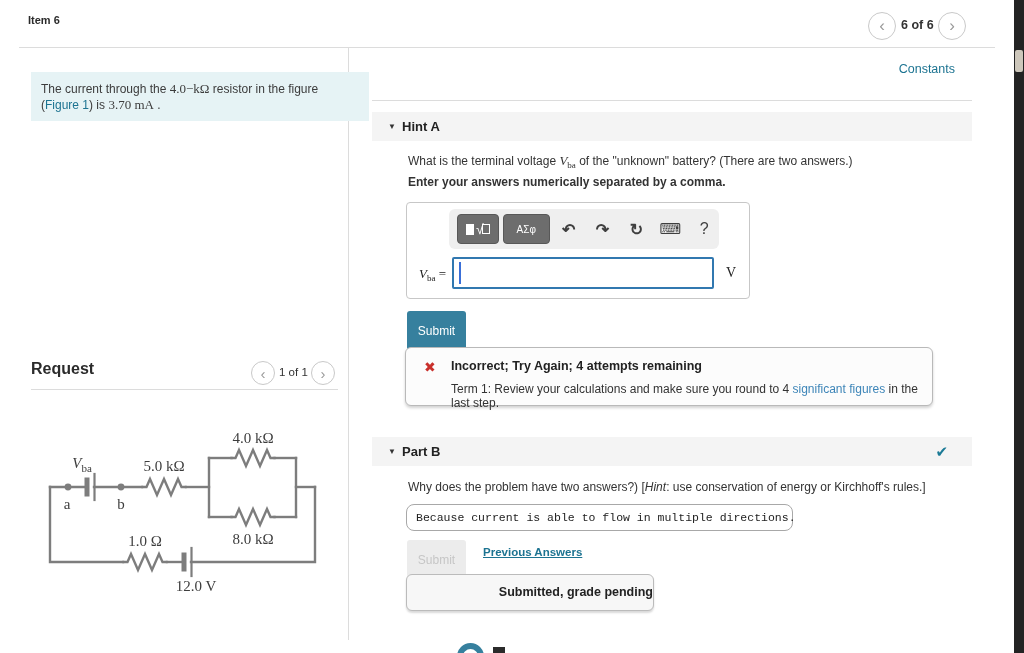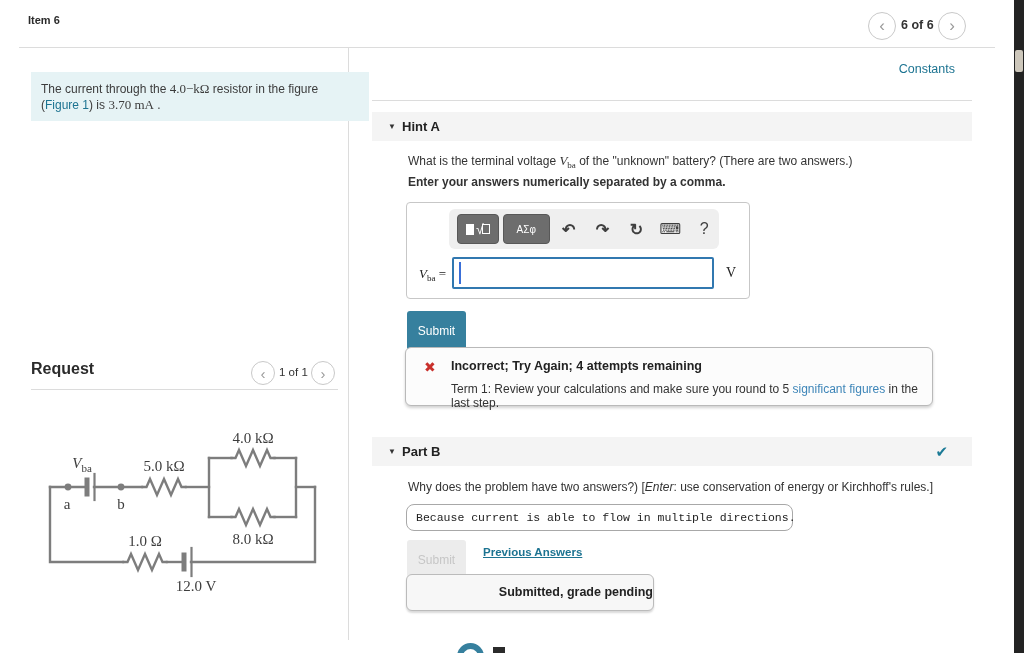--- a/index.html
+++ b/index.html
@@ -192,31 +192,31 @@
   <input class="answer-input" style="">
   <div class="caret"></div>
   <div class="unit-v">V</div>
 
   <button class="teal-btn" style="left:407px;top:311px;">Submit</button>
 
   <div class="feedback-box">
     <span class="fb-x">✖</span>
     <div class="fb-title">Incorrect; Try Again; 4 attempts remaining</div>
     <div class="fb-body">
-      <span>Term 1: Review your calculations and make sure you round to 5 </span><span class="fb-link">significant figures</span><span> in the last step.</span>
+      <span>Term 1: Review your calculations and make sure you round to 4 </span><span class="fb-link">significant figures</span><span> in the last step.</span>
     </div>
   </div>
 
   <div class="part-header" style="top:437px;">
     <span class="part-caret">▼</span>
     <span class="part-title">Part B</span>
     <span class="part-check">✔</span>
   </div>
   <div class="qtext" style="top:480px;width:560px;">
-    <span>Why does the problem have two answers?) [</span><span style="font-style:italic;">Enter</span><span>: use conservation of energy or Kirchhoff's rules.]</span>
+    <span>Why does the problem have two answers?) [</span><span style="font-style:italic;">Hint</span><span>: use conservation of energy or Kirchhoff's rules.]</span>
   </div>
   <div class="b-answer-box">
     <span class="b-answer-text">Because current is able to flow in multiple directions.</span>
   </div>
   <button class="teal-btn disabled" style="left:407px;top:540px;">Submit</button>
   <div class="answer-links" style="left:483px;top:546px;">
     <span>Previous Answers</span>
   </div>
   <div class="status-box">
     <div class="status-text">Submitted, grade pending</div>

